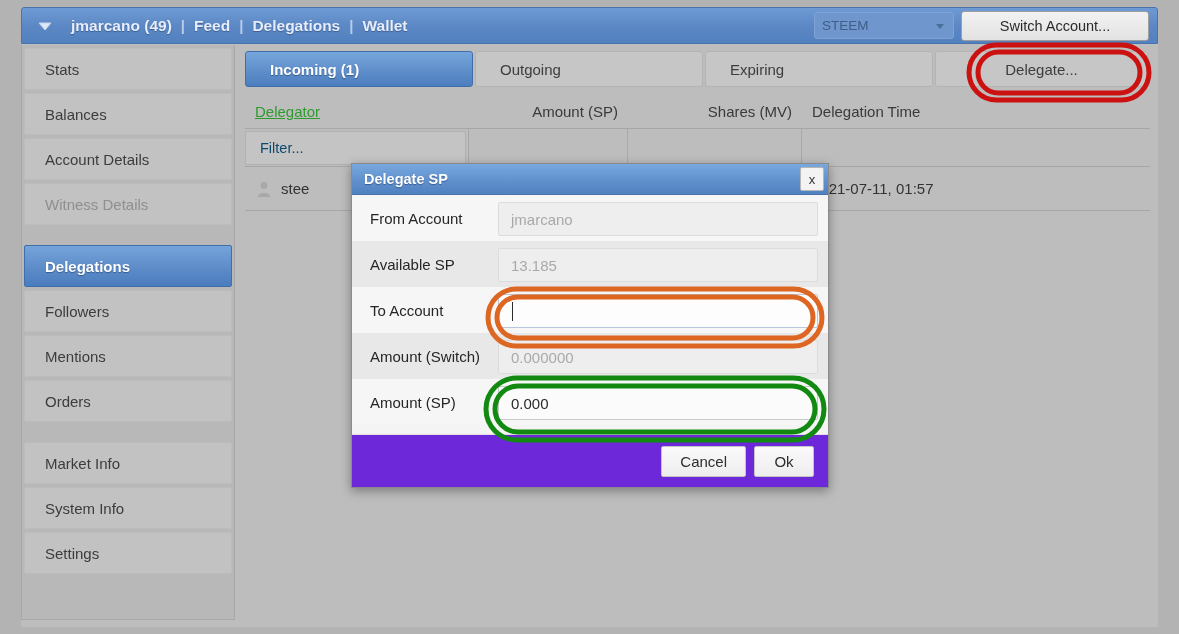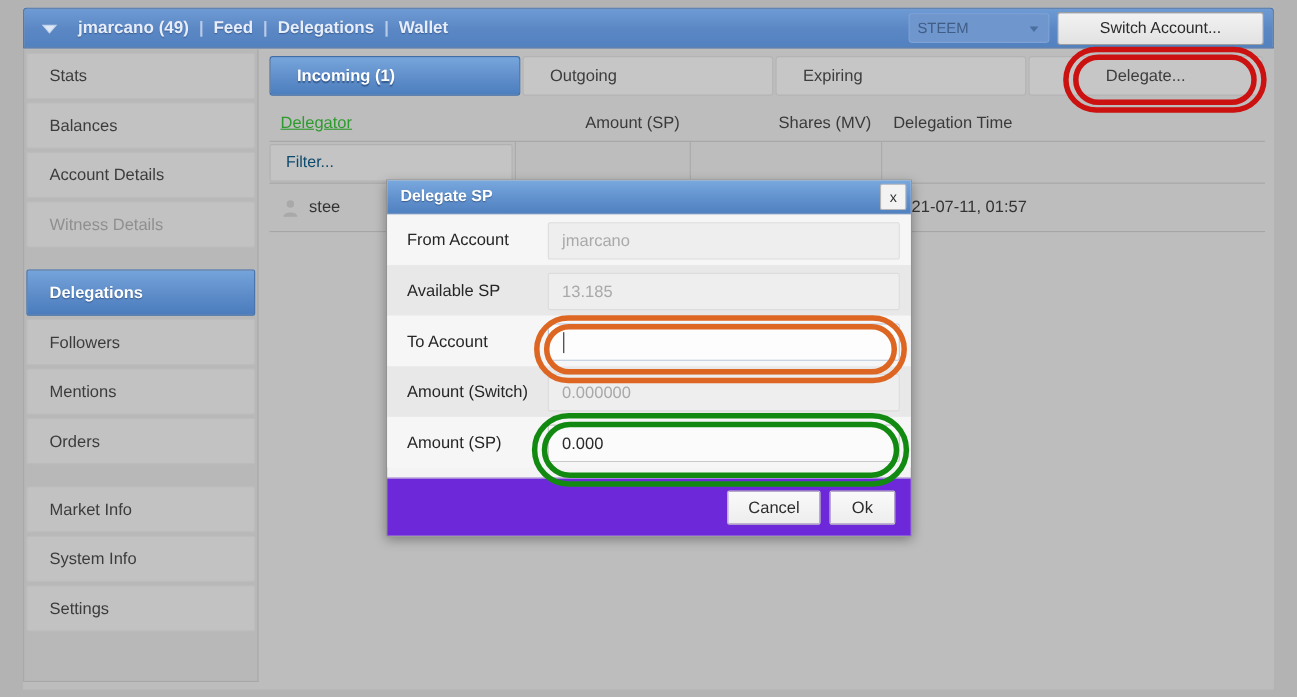--- a/index.html
+++ b/index.html
@@ -67,21 +67,21 @@
     opacity: .85;
   }
   #nav-right {
     display: flex;
     align-items: center;
     gap: 7px;
     flex: none;
     padding-right: 2px;
   }
   #chain-select {
-    width: 128px; height: 27px;
+    width: 140px; height: 27px;
     background: #6f96cd;
     border: 1px solid #7fa3d6;
     border-radius: 3px;
     display: flex; align-items: center;
     padding: 0 7px;
     color: #405d86;
     font-size: 13.5px;
     position: relative;
   }
   #chain-select .chev {

